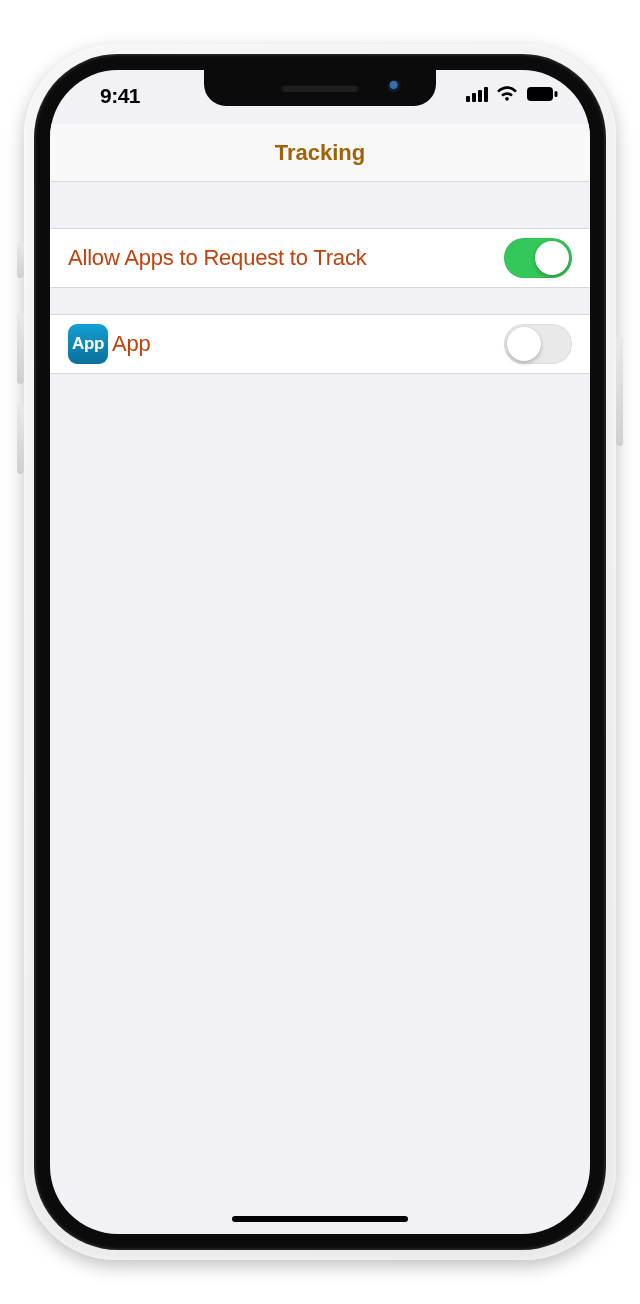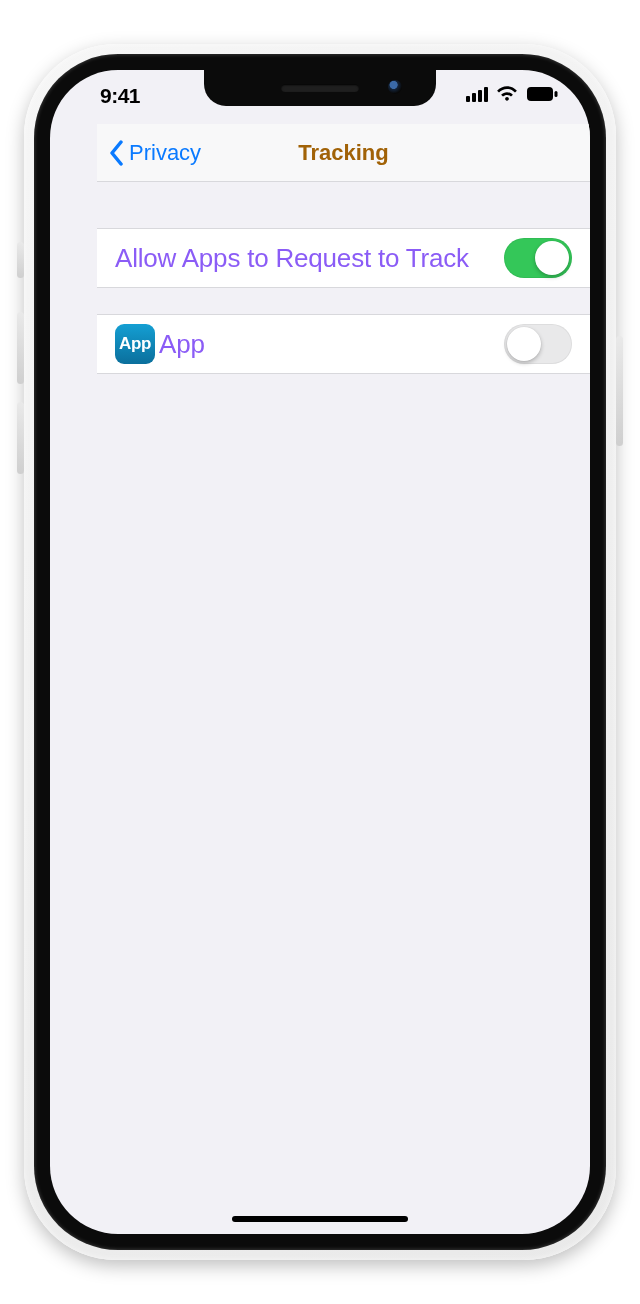--- a/index.html
+++ b/index.html
@@ -32,21 +32,20 @@
     .side-btn.l3 { left: -7px; top: 358px; width: 7px; height: 72px; }
     .side-btn.r1 { right: -7px; top: 292px; width: 7px; height: 110px; }
 
     .screen {
       position: relative;
       width: 100%;
       height: 100%;
       border-radius: 68px;
       overflow: hidden;
       background: #f2f1f6;
-      padding-left: 47px;
     }
 
     
     .notch {
       position: absolute;
       top: 0; left: 50%; transform: translateX(-50%);
       width: 232px; height: 36px;
       background: #0b0b0b;
       border-bottom-left-radius: 22px;
       border-bottom-right-radius: 22px;
@@ -97,21 +96,21 @@
     .cell {
       background: #ffffff;
       border-top: 1px solid #d8d8dc;
       border-bottom: 1px solid #d8d8dc;
       padding: 0 18px;
       display: flex; align-items: center; justify-content: space-between;
       height: 60px;
     }
     .cell + .footer-text { padding: 12px 18px 0; font-size: 17px; color: #8a8a8f; line-height: 1.35; }
     .footer-text a { color: #0a7aff; text-decoration: none; }
-    .cell-label { font-size: 26px; color: #8b5cf6; letter-spacing: -0.2px; }
+    .cell-label { font-size: 22px; color: #c2410c; letter-spacing: -0.2px; }
 
     .app-cell { margin-top: 26px; }
     .icon-wrap { display: flex; align-items: center; gap: 4px; }
     .app-icon {
       width: 40px; height: 40px; border-radius: 9px;
       background: linear-gradient(180deg, #149fd3, #0b6f9c);
       display: flex; align-items: center; justify-content: center;
       color: #fff; font-weight: 700; font-size: 17px;
       letter-spacing: -0.3px;
     }
@@ -165,26 +164,20 @@
               <path fill="#000" d="M11 14.7c1 0 1.9-.8 1.9-1.9 0-1-.8-1.9-1.9-1.9-1 0-1.9.8-1.9 1.9 0 1 .8 1.9 1.9 1.9zM5.1 8.7l1.9 1.9C8.1 9.5 9.5 8.9 11 8.9s2.9.6 4 1.7l1.9-1.9C15.3 7.1 13.2 6.2 11 6.2S6.7 7.1 5.1 8.7zM1.1 4.7l1.9 1.9C5.2 4.3 7.9 3 11 3s5.8 1.3 8 3.6l1.9-1.9C18.2 2 14.7.3 11 .3S3.8 2 1.1 4.7z"></path>
             </svg>
             <svg class="battery-svg" width="32" height="16" viewBox="0 0 32 16">
               <rect x="1" y="1" width="26" height="14" rx="4" ry="4" fill="#000"></rect>
               <rect x="28.5" y="5" width="3" height="6" rx="1.5" fill="#000"></rect>
             </svg>
           </span>
         </div>
 
         <div class="navbar">
-          <div class="nav-back">
-            <svg class="chevron-left" viewBox="0 0 16 26">
-              <path fill="none" stroke="#0a7aff" stroke-width="3.5" stroke-linecap="round" stroke-linejoin="round" d="M12 2 3 13l9 11"></path>
-            </svg>
-            <span>Privacy</span>
-          </div>
           <span class="nav-title">Tracking</span>
         </div>
 
         <div class="content">
           <div class="group-sep"></div>
 
           <div class="cell">
             <span class="cell-label">Allow Apps to Request to Track</span>
             <div id="sw-main" class="switch on">
               <span class="knob"></span>

